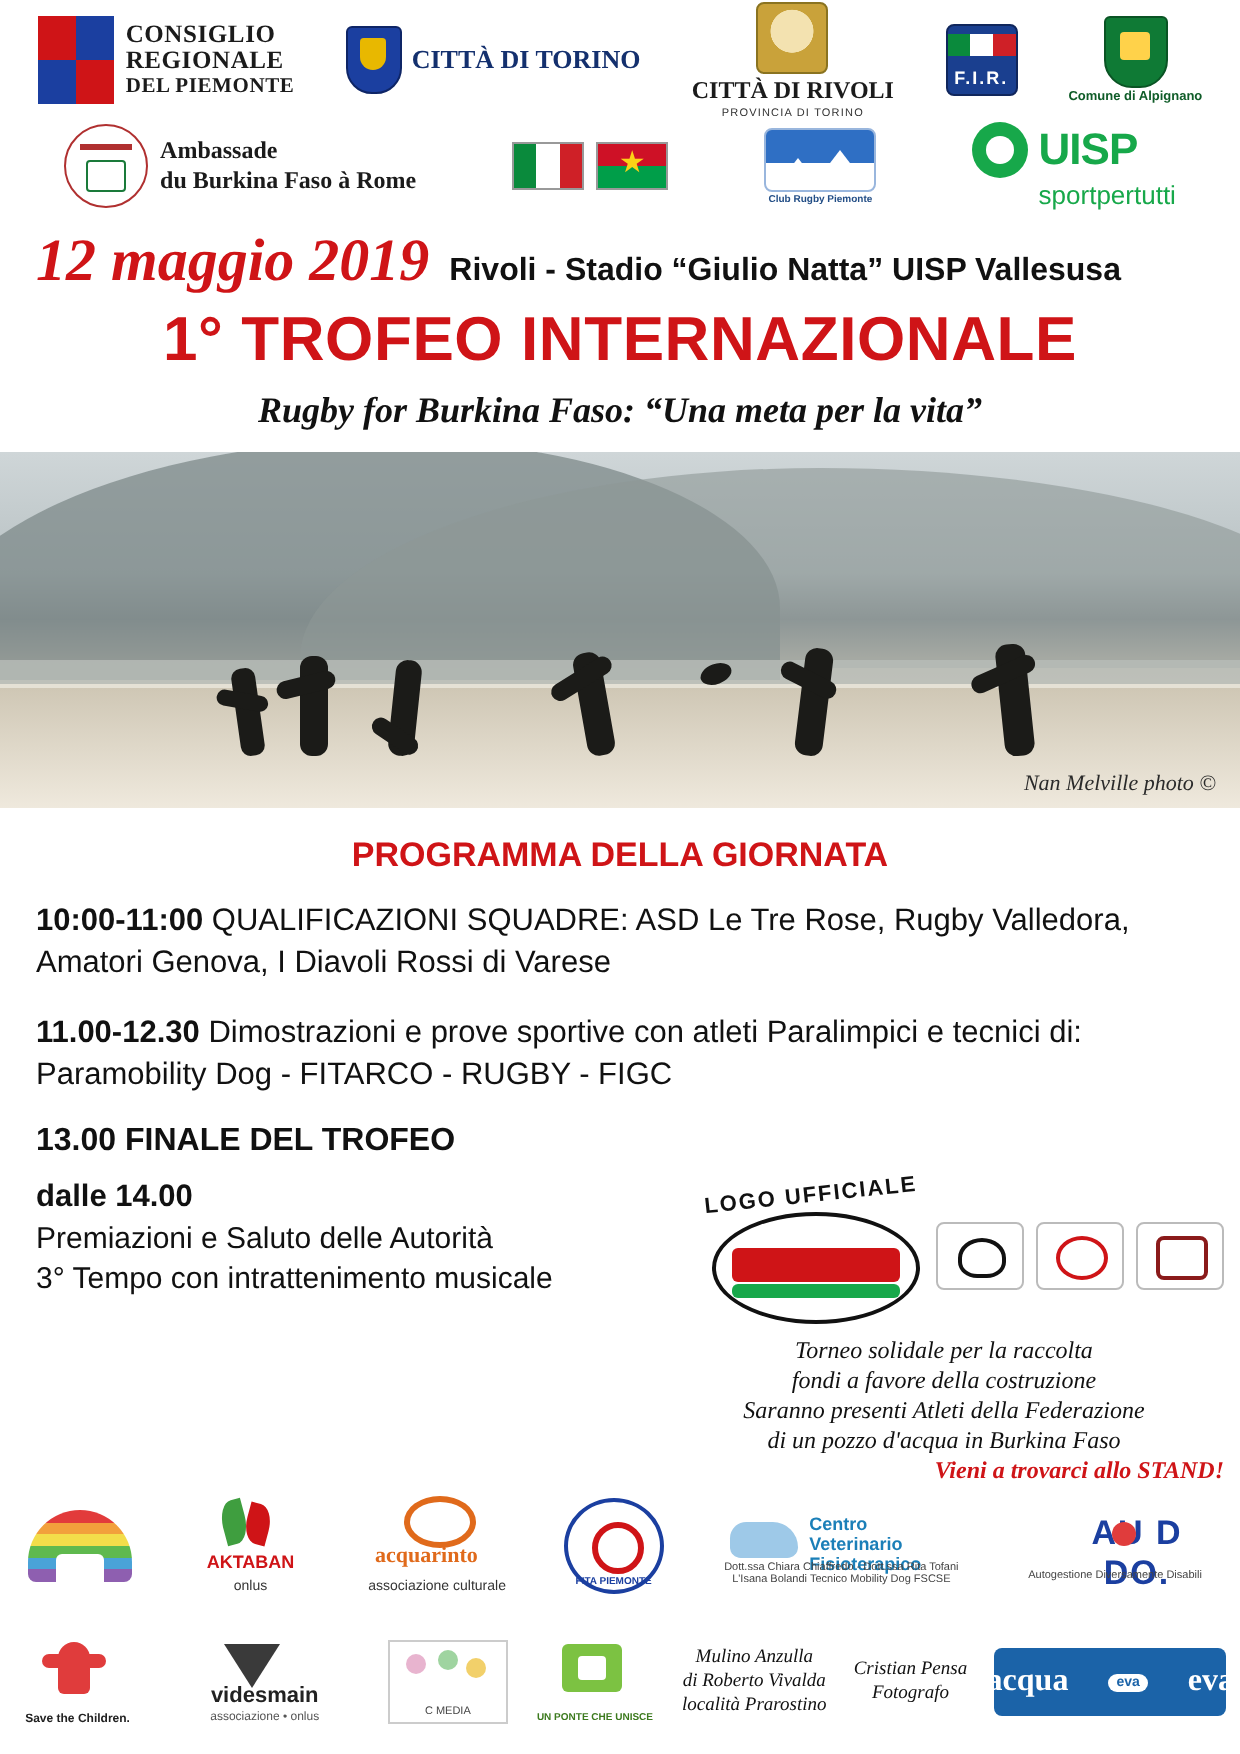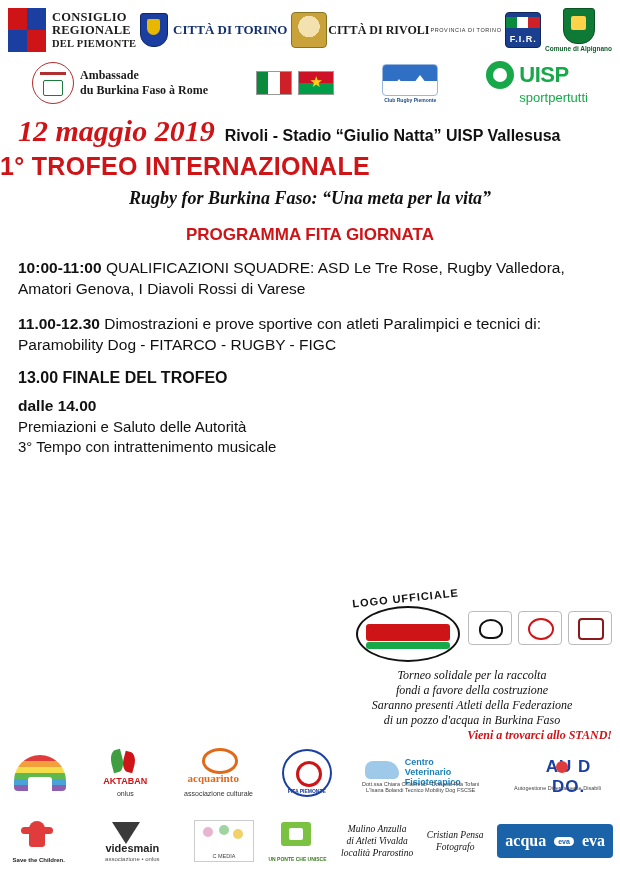--- a/index.html
+++ b/index.html
@@ -28,21 +28,21 @@
   .crp-txt{font-family:"Liberation Serif",serif;font-weight:bold;font-size:12.5px;line-height:13px;color:#1b1b1b;letter-spacing:.3px;}
   .crp-txt .small{font-size:10.5px;}
 
   
   .torino{gap:5px;}
   .torino-shield{width:26px;height:32px;background:#1b3fa0;border-radius:3px 3px 13px 13px;position:relative;border:1px solid #0e2566;}
   .torino-shield:after{content:"";position:absolute;left:6px;top:5px;width:13px;height:16px;background:#e8b800;border-radius:2px 2px 7px 7px;}
   .torino-txt{font-family:"Liberation Serif",serif;font-weight:bold;font-size:13px;color:#14306e;}
 
   
-  .rivoli{flex-direction:row;gap:1px;text-align:center;}
+  .rivoli{flex-direction:column;gap:1px;text-align:center;}
   .rivoli-crest{width:34px;height:34px;background:radial-gradient(circle at 50% 40%, #f3e2b0 0 40%, #c9a23a 41% 100%);border-radius:4px;border:1px solid #8a7320;}
   .rivoli-t1{font-family:"Liberation Serif",serif;font-weight:bold;font-size:12px;color:#1b1b1b;}
   .rivoli-t2{font-size:5.5px;letter-spacing:.6px;color:#333;}
 
   
   .fir{flex-direction:column;gap:1px;}
   .fir-badge{width:34px;height:34px;background:#1a3f8f;border-radius:4px;position:relative;overflow:hidden;border:1px solid #10265c;}
   .fir-badge .fir-band{position:absolute;left:0;right:0;top:4px;height:11px;background:linear-gradient(90deg,#0a8a3c 33%,#fff 33% 66%,#cf2027 66%);}
   .fir-badge .fir-txt{position:absolute;left:0;right:0;bottom:3px;text-align:center;color:#fff;font-size:9px;font-weight:bold;letter-spacing:1px;}
 
@@ -81,21 +81,21 @@
   .uisp-mark{width:28px;height:28px;border-radius:50%;background:#17a84a;position:relative;}
   .uisp-mark:after{content:"";position:absolute;left:7px;top:7px;width:14px;height:14px;border-radius:50%;background:#fff;}
   .uisp-name{font-weight:bold;font-size:22px;color:#17a84a;letter-spacing:-.5px;}
   .uisp-sub{font-size:13px;color:#17a84a;margin-left:33px;margin-top:-4px;}
 
   
   .title-wrap{position:relative;padding:6px 0 2px 0;}
   .line1{display:flex;align-items:baseline;gap:10px;padding-left:18px;}
   .date{font-family:"Liberation Serif",serif;font-style:italic;font-weight:bold;font-size:30px;color:#cf1417;}
   .venue{font-weight:bold;font-size:16px;color:#111;}
-  .main-title{font-weight:bold;font-size:25px;color:#cf1417;letter-spacing:.3px;margin-top:4px;}
+  .main-title{text-align:center;font-weight:bold;font-size:31px;color:#cf1417;letter-spacing:.3px;margin-top:4px;}
   .subtitle{text-align:center;font-family:"Liberation Serif",serif;font-style:italic;font-weight:bold;font-size:18px;color:#111;margin-top:7px;}
 
   
   .photo{position:relative;width:620px;height:178px;overflow:hidden;margin-top:8px;
     background:linear-gradient(180deg,#cfd6d8 0%,#b9c2c4 34%,#8d9597 47%,#c9c3b6 58%,#ded8cb 76%,#efeae0 100%);}
   .hill{position:absolute;left:-40px;top:-6px;width:430px;height:120px;background:#7d8a8a;opacity:.75;
     border-radius:55% 45% 0 0 / 90% 70% 0 0;}
   .hill2{position:absolute;left:150px;top:8px;width:520px;height:100px;background:#8e9896;opacity:.6;
     border-radius:50% 50% 0 0 / 95% 80% 0 0;}
   .sea{position:absolute;left:0;right:0;top:104px;height:18px;background:#b8bdb8;opacity:.8;}
@@ -192,21 +192,21 @@
   .cmd i:nth-child(3){left:38px;top:8px;background:#f2d06a;}
   .cmd .t{position:absolute;left:0;right:0;bottom:2px;text-align:center;font-size:5.5px;color:#444;}
 
   .ponte{width:60px;height:42px;position:relative;}
   .ponte .bar{position:absolute;left:14px;top:2px;width:30px;height:24px;background:#7cc242;border-radius:3px;}
   .ponte .bar:after{content:"";position:absolute;left:8px;top:6px;width:14px;height:12px;background:#fff;border-radius:2px;}
   .ponte .t{position:absolute;left:0;right:0;bottom:0;text-align:center;font-size:5px;color:#3c7a1e;font-weight:bold;}
 
   .txt-sp{font-family:"Liberation Serif",serif;font-style:italic;font-size:9.5px;line-height:12px;color:#111;text-align:center;}
 
-  .acquaeva{width:116px;height:34px;background:#1b63a8;border-radius:4px;position:relative;display:flex;align-items:center;justify-content:center;gap:8px;}
+  .acquaeva{width:116px;height:34px;background:#1b63a8;border-radius:4px;position:relative;display:flex;align-items:center;justify-content:center;gap:20px;}
   .acquaeva .w{color:#fff;font-size:16px;font-weight:bold;font-family:"Liberation Serif",serif;}
   .acquaeva .badge{background:#fff;color:#1b63a8;font-size:7px;font-weight:bold;border-radius:8px;padding:1px 4px;}
 </style>
 </head>
 <body>
 
 <div class="poster">
 
   <div class="logo-band band1">
 
@@ -290,22 +290,37 @@
 
   <div class="title-wrap">
     <div class="line1">
       <div class="date">12 maggio 2019</div>
       <div class="venue">Rivoli - Stadio “Giulio Natta” UISP Vallesusa</div>
     </div>
     <div class="main-title">1° TROFEO INTERNAZIONALE</div>
     <div class="subtitle">Rugby for Burkina Faso: “Una meta per la vita”</div>
   </div>
 
-
-  <div class="prog-head">PROGRAMMA FITA GIORNATA</div>
+  <div class="photo">
+    <div class="hill"></div>
+    <div class="hill2"></div>
+    <div class="sea"></div>
+    <div class="wetline"></div>
+    <div class="beach"></div>
+    <div class="player p1"></div>
+    <div class="player p2"></div>
+    <div class="player p3"></div>
+    <div class="player p4"></div>
+    <div class="player p5"></div>
+    <div class="player p6"></div>
+    <div class="ball"></div>
+    <div class="credit">Nan Melville photo ©</div>
+  </div>
+
+  <div class="prog-head">PROGRAMMA DELLA GIORNATA</div>
 
   <div class="prog">
     <div class="pblock">
       <b>10:00-11:00</b><span> QUALIFICAZIONI SQUADRE: ASD Le Tre Rose, Rugby Valledora, Amatori Genova, I Diavoli Rossi di Varese</span>
     </div>
     <div class="pblock">
       <b>11.00-12.30</b><span> Dimostrazioni e prove sportive con atleti Paralimpici e tecnici di: Paramobility Dog - FITARCO - RUGBY - FIGC</span>
     </div>
     <div class="pfinal">13.00 FINALE DEL TROFEO</div>
     <div class="pdalle">dalle 14.00</div>
@@ -403,21 +418,21 @@
     </div>
     <div class="sp">
       <div class="ponte">
         <div class="bar"></div>
         <div class="t">UN PONTE CHE UNISCE</div>
       </div>
     </div>
     <div class="sp">
       <div class="txt-sp">
         <div>Mulino Anzulla</div>
-        <div>di Atleti Vivalda</div>
+        <div>di Roberto Vivalda</div>
         <div>località Prarostino</div>
       </div>
     </div>
     <div class="sp">
       <div class="txt-sp">
         <div>Cristian Pensa</div>
         <div>Fotografo</div>
       </div>
     </div>
     <div class="sp">

